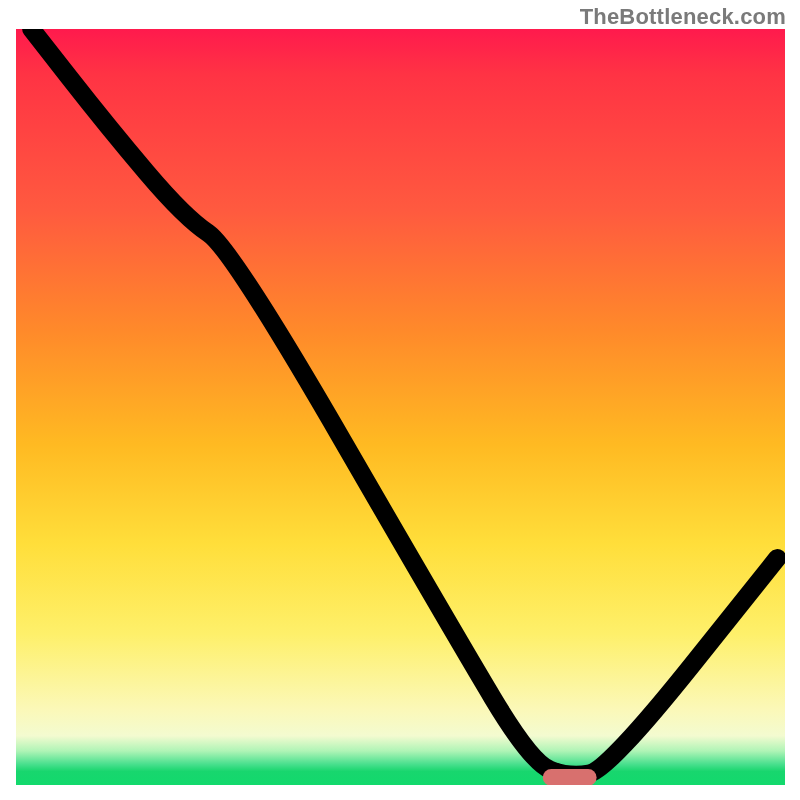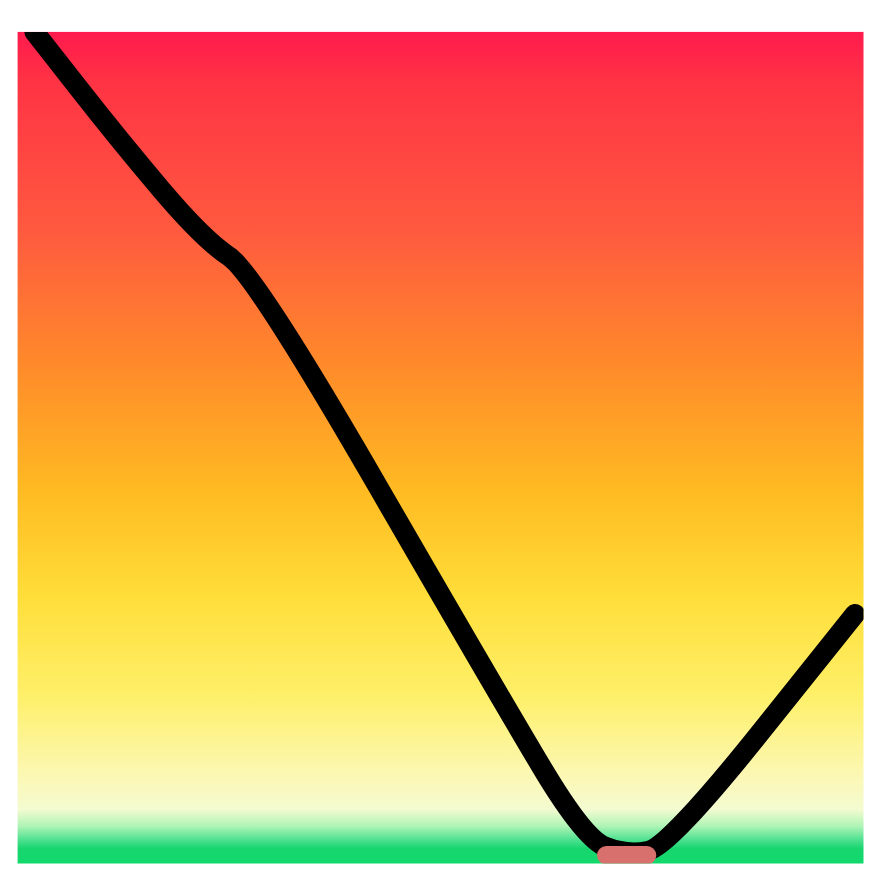--- a/index.html
+++ b/index.html
@@ -68,20 +68,21 @@
     stroke-width: 2.4;
     stroke-linecap: round;
     stroke-linejoin: round;
   }
 </style>
 </head>
 <body>
 
 <div class="chart-container">
 
+  <div class="attribution">TheBottleneck.com</div>
 
   <div class="gradient-area">
     <div class="bg-gradient"></div>
 
     <svg class="curve-svg" viewBox="0 0 100 100" preserveAspectRatio="none">
       <g>
         <path id="curve-path" class="curve" d="M 2 0 Q 2 0 7 6.5 Q 12 13 17 19 Q 22 25 25 27 Q 28 29 42.5 54.5 Q 57 80 62 88.5 Q 67 97 69.5 98 Q 72 99 74.5 98.5 Q 77 98 88 84 T 99 70 " stroke-width="0.338"></path>
         <rect id="marker-rect" class="marker" rx="1.10" ry="1.10" x="68.50" y="97.90" width="7.00" height="2.20"></rect>
       </g>
     </svg>

